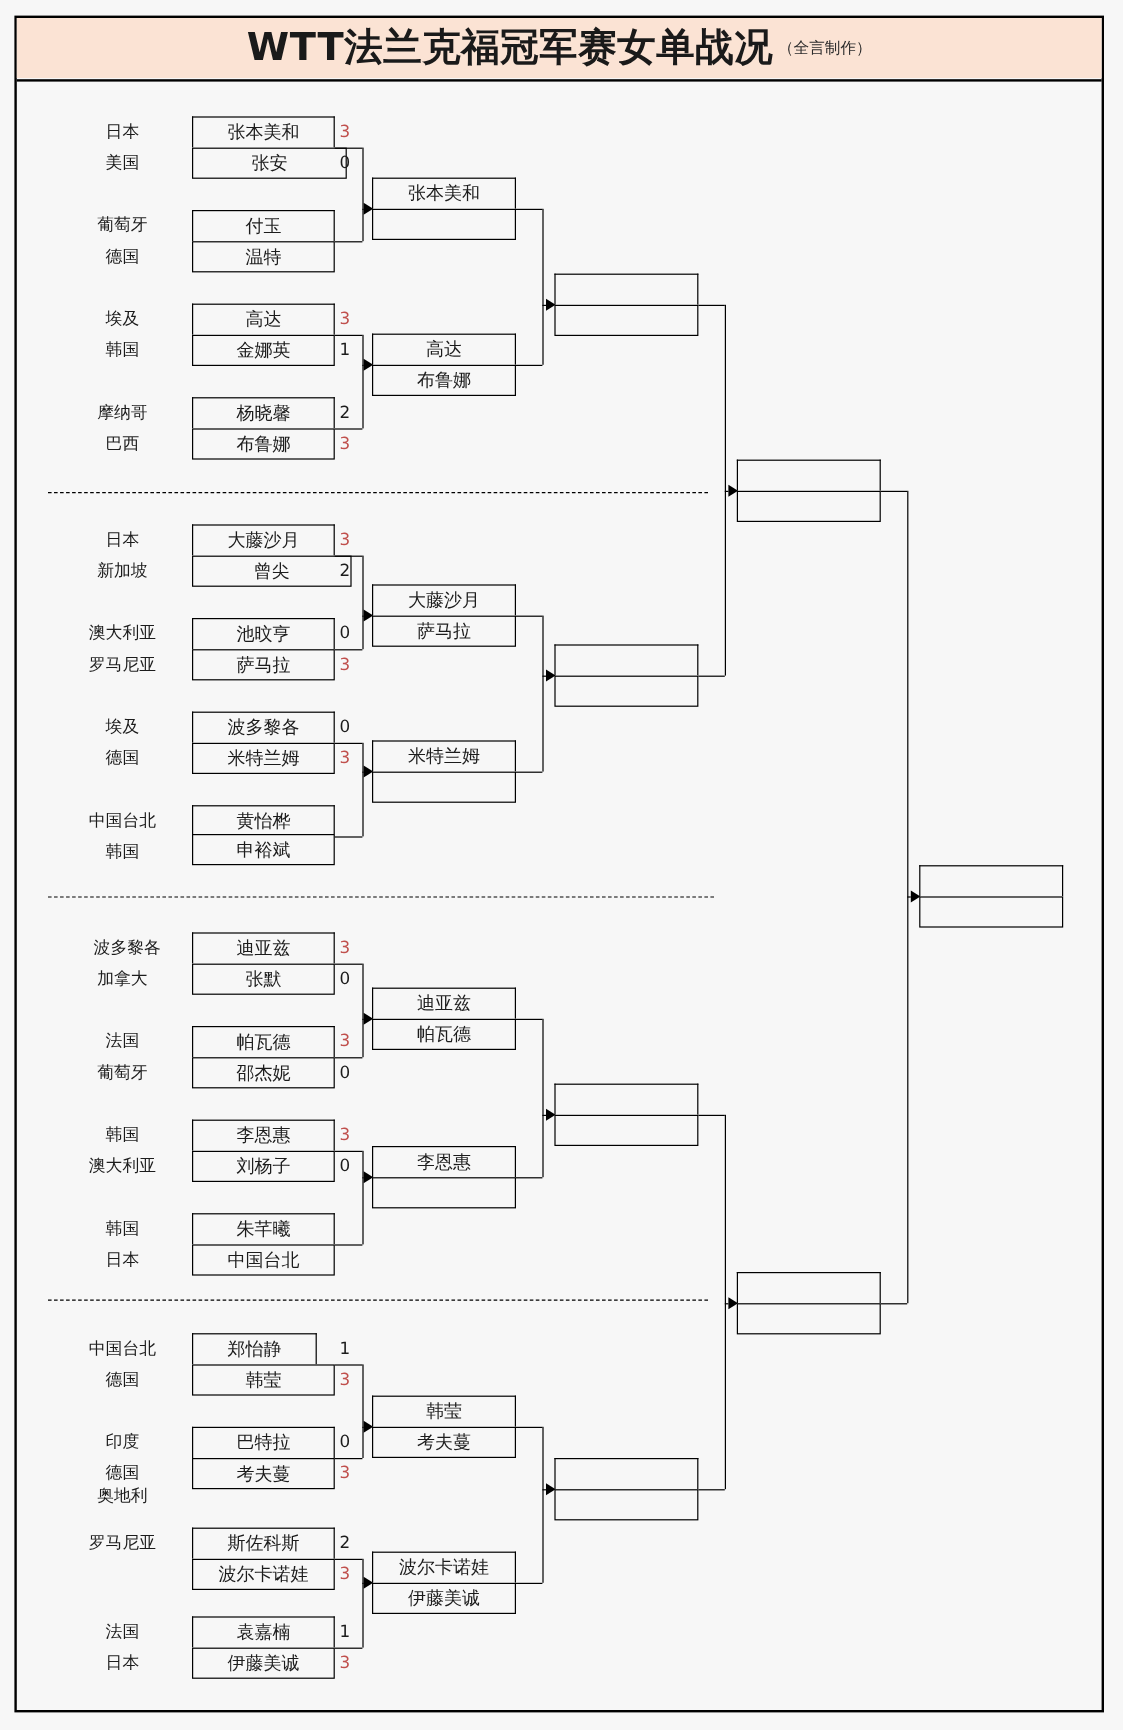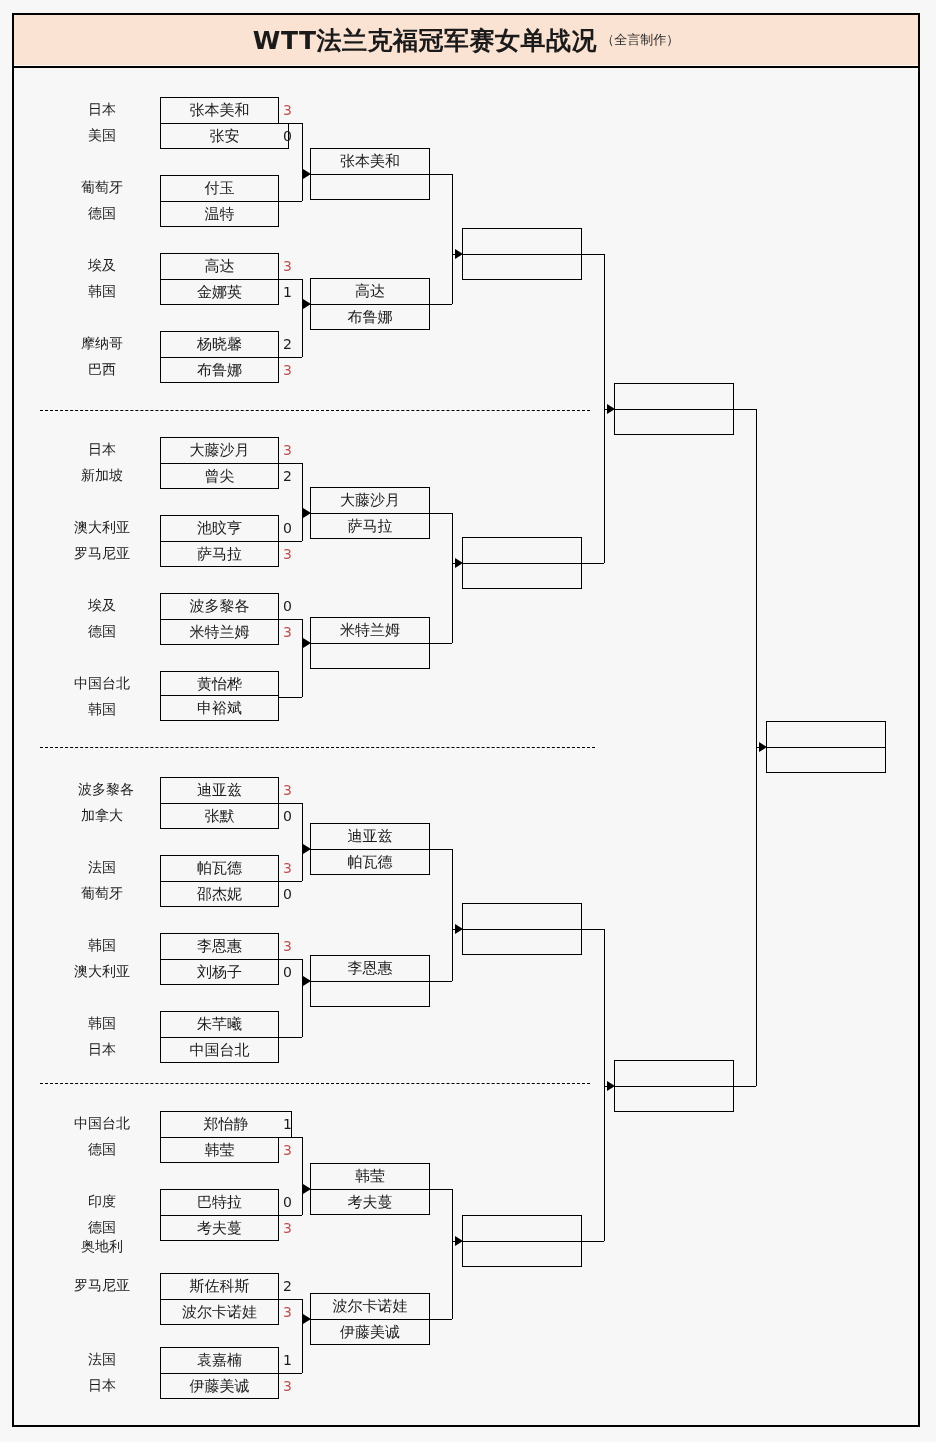--- a/index.html
+++ b/index.html
@@ -17,21 +17,21 @@
     border:2px solid #000;box-sizing:border-box;background:#f7f7f7;
   }
   
   .title-bar{
     position:absolute;left:14px;top:15px;width:904px;height:50px;
     background:#fbe3d4;
     display:flex;align-items:center;justify-content:center;
     box-sizing:border-box;
   }
   .title-main{
-    font-size:25px;font-weight:bold;color:#1a1a1a;letter-spacing:.5px;
+    font-size:32px;font-weight:bold;color:#1a1a1a;letter-spacing:.5px;
     font-family:"DejaVu Sans","Liberation Sans",sans-serif;
   }
   .title-sub{
     font-size:13px;color:#2b2b2b;margin-left:4px;
     font-family:"DejaVu Sans","Liberation Sans",sans-serif;
   }
   .title-rule{
     position:absolute;left:14px;top:66px;width:904px;height:2px;background:#000;
   }
 
@@ -106,21 +106,21 @@
       <div class="score lose" style="left:281px;top:279px;width:22px;height:26px;">1</div>
       <div class="cell top" style="left:160px;top:331px;width:119px;height:26px;">杨晓馨</div>
       <div class="country" style="left:52px;top:331px;width:100px;height:26px;">摩纳哥</div>
       <div class="score lose" style="left:281px;top:331px;width:22px;height:26px;">2</div>
       <div class="cell" style="left:160px;top:357px;width:119px;height:26px;">布鲁娜</div>
       <div class="country" style="left:52px;top:357px;width:100px;height:26px;">巴西</div>
       <div class="score win" style="left:281px;top:357px;width:22px;height:26px;">3</div>
       <div class="cell top" style="left:160px;top:437px;width:119px;height:26px;">大藤沙月</div>
       <div class="country" style="left:52px;top:437px;width:100px;height:26px;">日本</div>
       <div class="score win" style="left:281px;top:437px;width:22px;height:26px;">3</div>
-      <div class="cell" style="left:160px;top:463px;width:119px;height:26px;">曾尖</div>
+      <div class="cell" style="left:160px;top:463px;width:133px;height:26px;">曾尖</div>
       <div class="country" style="left:52px;top:463px;width:100px;height:26px;">新加坡</div>
       <div class="score lose" style="left:281px;top:463px;width:22px;height:26px;">2</div>
       <div class="cell top" style="left:160px;top:515px;width:119px;height:26px;">池旼亨</div>
       <div class="country" style="left:52px;top:515px;width:100px;height:26px;">澳大利亚</div>
       <div class="score lose" style="left:281px;top:515px;width:22px;height:26px;">0</div>
       <div class="cell" style="left:160px;top:541px;width:119px;height:26px;">萨马拉</div>
       <div class="country" style="left:52px;top:541px;width:100px;height:26px;">罗马尼亚</div>
       <div class="score win" style="left:281px;top:541px;width:22px;height:26px;">3</div>
       <div class="cell top" style="left:160px;top:593px;width:119px;height:26px;">波多黎各</div>
       <div class="country" style="left:52px;top:593px;width:100px;height:26px;">埃及</div>
@@ -147,21 +147,21 @@
       <div class="cell top" style="left:160px;top:933px;width:119px;height:26px;">李恩惠</div>
       <div class="country" style="left:52px;top:933px;width:100px;height:26px;">韩国</div>
       <div class="score win" style="left:281px;top:933px;width:22px;height:26px;">3</div>
       <div class="cell" style="left:160px;top:959px;width:119px;height:26px;">刘杨子</div>
       <div class="country" style="left:52px;top:959px;width:100px;height:26px;">澳大利亚</div>
       <div class="score lose" style="left:281px;top:959px;width:22px;height:26px;">0</div>
       <div class="cell top" style="left:160px;top:1011px;width:119px;height:26px;">朱芊曦</div>
       <div class="country" style="left:52px;top:1011px;width:100px;height:26px;">韩国</div>
       <div class="cell" style="left:160px;top:1037px;width:119px;height:26px;">中国台北</div>
       <div class="country" style="left:52px;top:1037px;width:100px;height:26px;">日本</div>
-      <div class="cell top" style="left:160px;top:1111px;width:132px;height:26px;">郑怡静</div>
+      <div class="cell top" style="left:160px;top:1111px;width:104px;height:26px;">郑怡静</div>
       <div class="country" style="left:52px;top:1111px;width:100px;height:26px;">中国台北</div>
       <div class="score lose" style="left:281px;top:1111px;width:22px;height:26px;">1</div>
       <div class="cell" style="left:160px;top:1137px;width:119px;height:26px;">韩莹</div>
       <div class="country" style="left:52px;top:1137px;width:100px;height:26px;">德国</div>
       <div class="score win" style="left:281px;top:1137px;width:22px;height:26px;">3</div>
       <div class="cell top" style="left:160px;top:1189px;width:119px;height:26px;">巴特拉</div>
       <div class="country" style="left:52px;top:1189px;width:100px;height:26px;">印度</div>
       <div class="score lose" style="left:281px;top:1189px;width:22px;height:26px;">0</div>
       <div class="cell" style="left:160px;top:1215px;width:119px;height:26px;">考夫蔓</div>
       <div class="country" style="left:52px;top:1215px;width:100px;height:26px;">德国</div>

